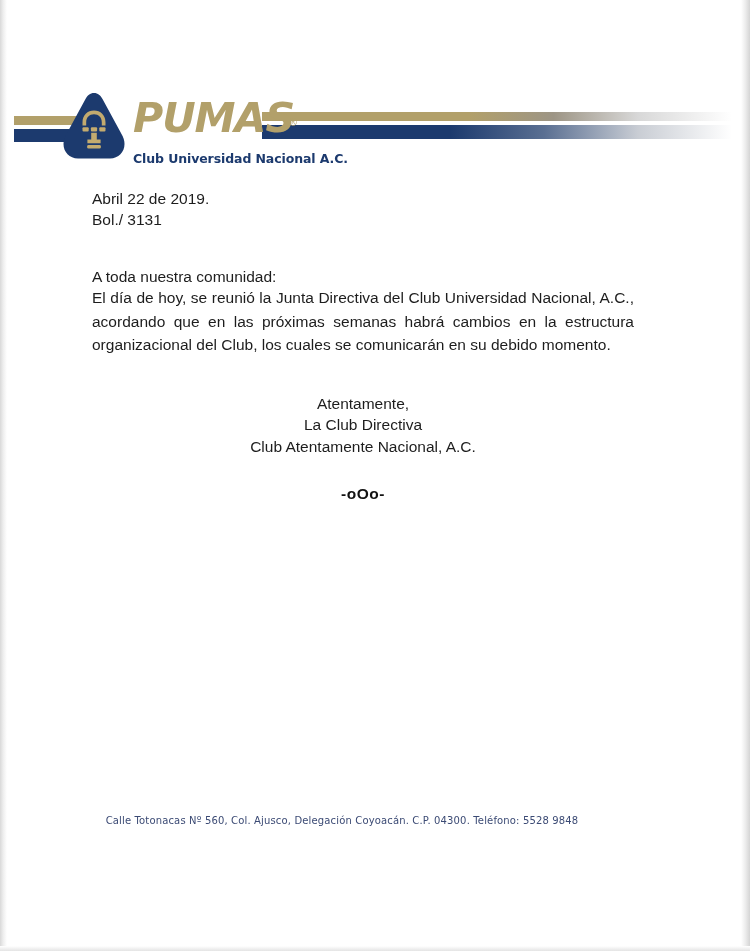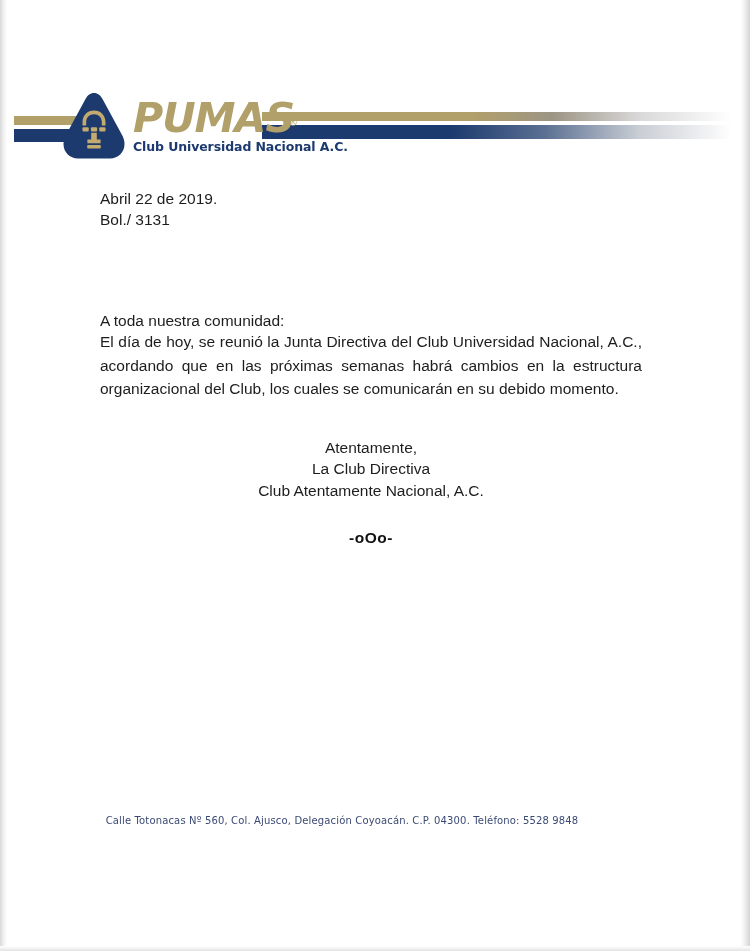--- a/index.html
+++ b/index.html
@@ -116,39 +116,39 @@
     font-weight: normal;
     color: #b2a06a;
     letter-spacing: 0;
   }
   .wordmark-sub {
     font-family: "DejaVu Sans", sans-serif;
     font-weight: bold;
     font-size: 12.5px;
     color: #1c3a6e;
     letter-spacing: -0.1px;
-    margin-top: 1px;
+    margin-top: 13px;
     white-space: nowrap;
   }
 
   
   .doc-body {
     position: absolute;
-    left: 100px;
+    left: 92px;
     top: 188px;
     width: 542px;
     color: #1a1a1a;
   }
   .date-block {
     font-size: 15.5px;
     line-height: 21px;
     color: #1d1d1d;
   }
   .salutation {
-    margin-top: 82px;
+    margin-top: 38px;
     font-size: 15.5px;
     color: #1d1d1d;
   }
   .paragraph {
     font-size: 15.5px;
     line-height: 23.5px;
     text-align: justify;
     text-justify: inter-word;
     color: #1d1d1d;
   }

